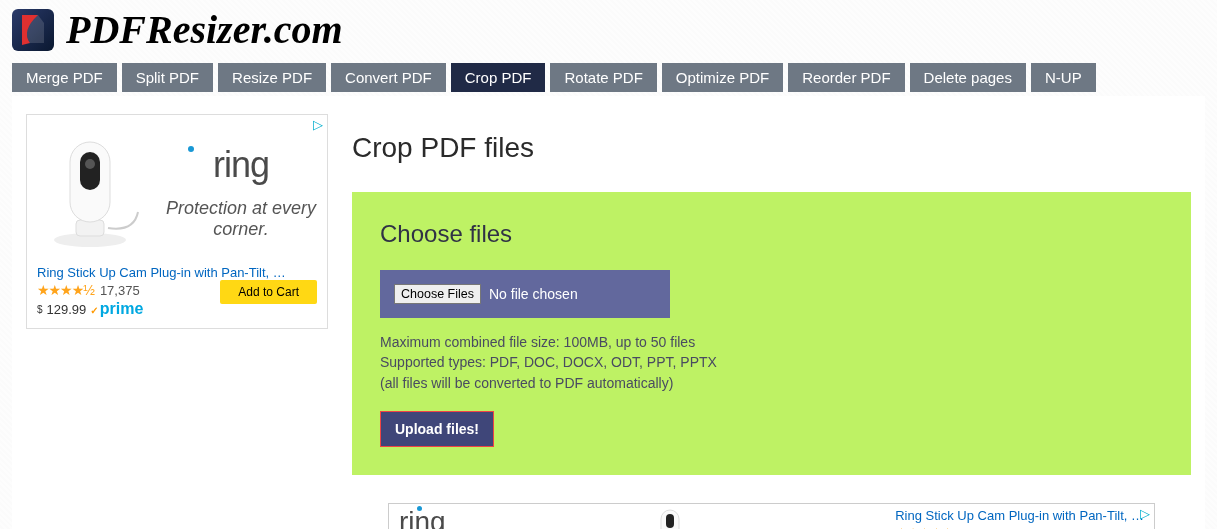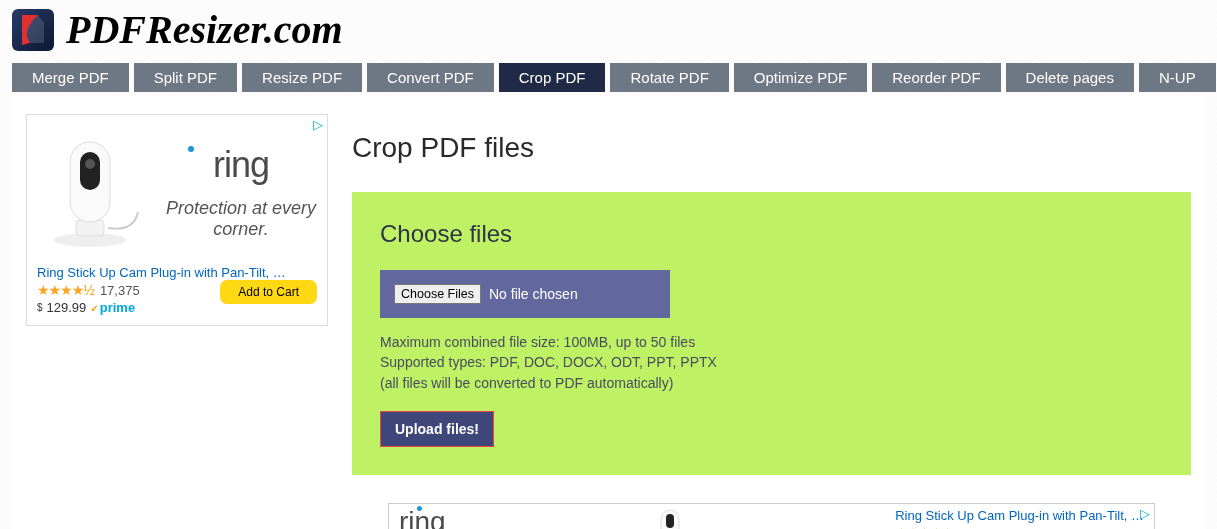--- a/index.html
+++ b/index.html
@@ -34,21 +34,21 @@
   }
   .nav {
     display: flex;
     gap: 5px;
     padding: 4px 12px 4px 12px;
   }
   .nav-item {
     background: #6e7884;
     color: #fff;
     font-size: 15px;
-    padding: 6px 20px;
+    padding: 6px 14px;
     cursor: pointer;
     display: flex;
     align-items: center;
     white-space: nowrap;
   }
   .nav-item.active { background: #202a46; }
   .content-wrap {
     background: #fff;
     margin: 0 12px;
     display: flex;
@@ -102,26 +102,26 @@
     white-space: nowrap;
     overflow: hidden;
     text-overflow: ellipsis;
     flex: 1;
   }
   .stars-row { display: flex; align-items: center; gap: 6px; margin: 2px 0; }
   .stars { color: #ffa41c; font-size: 14px; letter-spacing: -1px; }
   .review-count { color: #555; font-size: 13px; }
   .price-row { display: flex; align-items: center; gap: 4px; font-size: 13px; }
   .price-sup { font-size: 10px; vertical-align: super; }
-  .prime { color: #00a8e1; font-size: 13px; font-weight: bold; }
+  .prime { color: #00a8e1; font-size: 16px; font-weight: bold; }
   .prime::before { content: "✓"; color: #f90; font-size: 10px; margin-right: 1px; }
   .add-cart-btn {
     background: #ffd814;
     border: none;
-    border-radius: 7px;
+    border-radius: 2px;
     padding: 5px 18px;
     font-size: 12px;
     cursor: pointer;
     margin-left: 28px;
   }
   .main { flex: 1; }
   .page-title {
     font-size: 28px;
     font-weight: 400;
     color: #2a2a2a;

